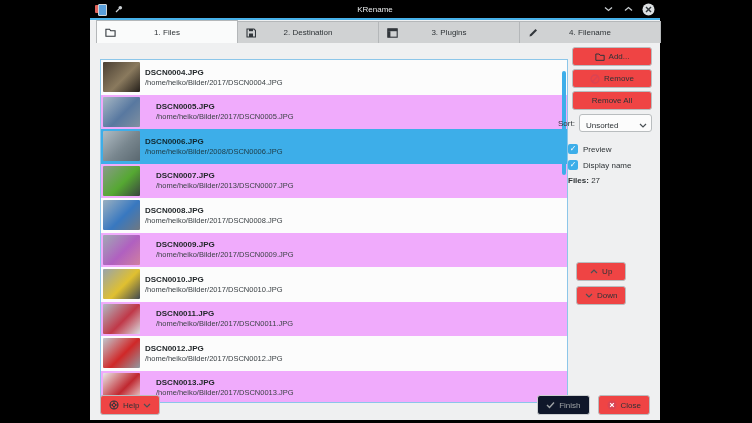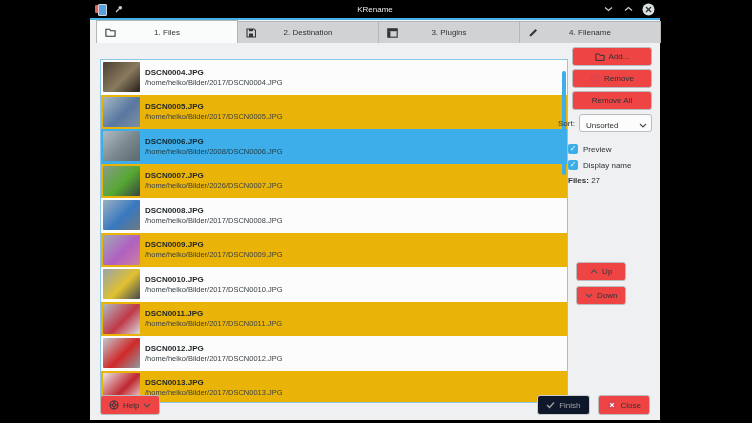--- a/index.html
+++ b/index.html
@@ -24,21 +24,21 @@
        background:#d0d2d3;border:1px solid #b4b7b9;border-bottom:none;box-sizing:border-box;margin-right:-1px;}
   .tab.active{background:#fafbfb;height:23px;z-index:2;}
   .tab .ticon{margin-left:8px;display:flex;}
   .tab .tlabel{position:absolute;left:0;right:0;text-align:center;font-size:8px;color:#2e3336;}
 
   
   .content{position:absolute;top:43px;left:0;right:0;bottom:30px;background:#eff0f1;}
   .filelist{position:absolute;left:10px;top:16px;width:468px;height:344px;background:#fcfcfc;
             border:1px solid #8cc6e9;box-sizing:border-box;overflow:hidden;}
   .row{height:34.5px;display:flex;align-items:center;box-sizing:border-box;padding-right:8px;}
-  .row.alt{background:#eab308;}
+  .row.alt{background:#f0abfc;gap:11px;}
   .row.selected{background:#3daee9;}
   .thumb{width:37px;height:30px;margin:2px 5px 2px 2px;flex:none;border-radius:1px;}
   .rowtext{display:flex;flex-direction:column;justify-content:center;line-height:1.25;overflow:hidden;}
   .fname{font-size:8px;font-weight:bold;color:#23282b;white-space:nowrap;}
   .fpath{font-size:7.5px;color:#3c4246;white-space:nowrap;}
   .row.selected .fname{color:#10282f;}
   .row.selected .fpath{color:#1d3a44;}
   .vscroll{position:absolute;right:1px;top:11px;width:4px;height:104px;background:#3daee9;border-radius:2px;}
 
   
@@ -175,21 +175,21 @@
           <div class="thumb" style="background: linear-gradient(135deg, rgb(176, 188, 196) 0%, rgb(120, 134, 142) 55%, rgb(90, 104, 112) 100%);"></div>
           <div class="rowtext">
             <span class="fname">DSCN0006.JPG</span>
             <span class="fpath">/home/heiko/Bilder/2008/DSCN0006.JPG</span>
           </div>
         </div>
         <div class="row alt">
           <div class="thumb" style="background: linear-gradient(135deg, rgb(138, 154, 138) 0%, rgb(85, 168, 50) 55%, rgb(58, 68, 64) 100%);"></div>
           <div class="rowtext">
             <span class="fname">DSCN0007.JPG</span>
-            <span class="fpath">/home/heiko/Bilder/2026/DSCN0007.JPG</span>
+            <span class="fpath">/home/heiko/Bilder/2013/DSCN0007.JPG</span>
           </div>
         </div>
         <div class="row">
           <div class="thumb" style="background: linear-gradient(135deg, rgb(154, 176, 192) 0%, rgb(56, 120, 192) 55%, rgb(112, 120, 128) 100%);"></div>
           <div class="rowtext">
             <span class="fname">DSCN0008.JPG</span>
             <span class="fpath">/home/heiko/Bilder/2017/DSCN0008.JPG</span>
           </div>
         </div>
         <div class="row alt">

